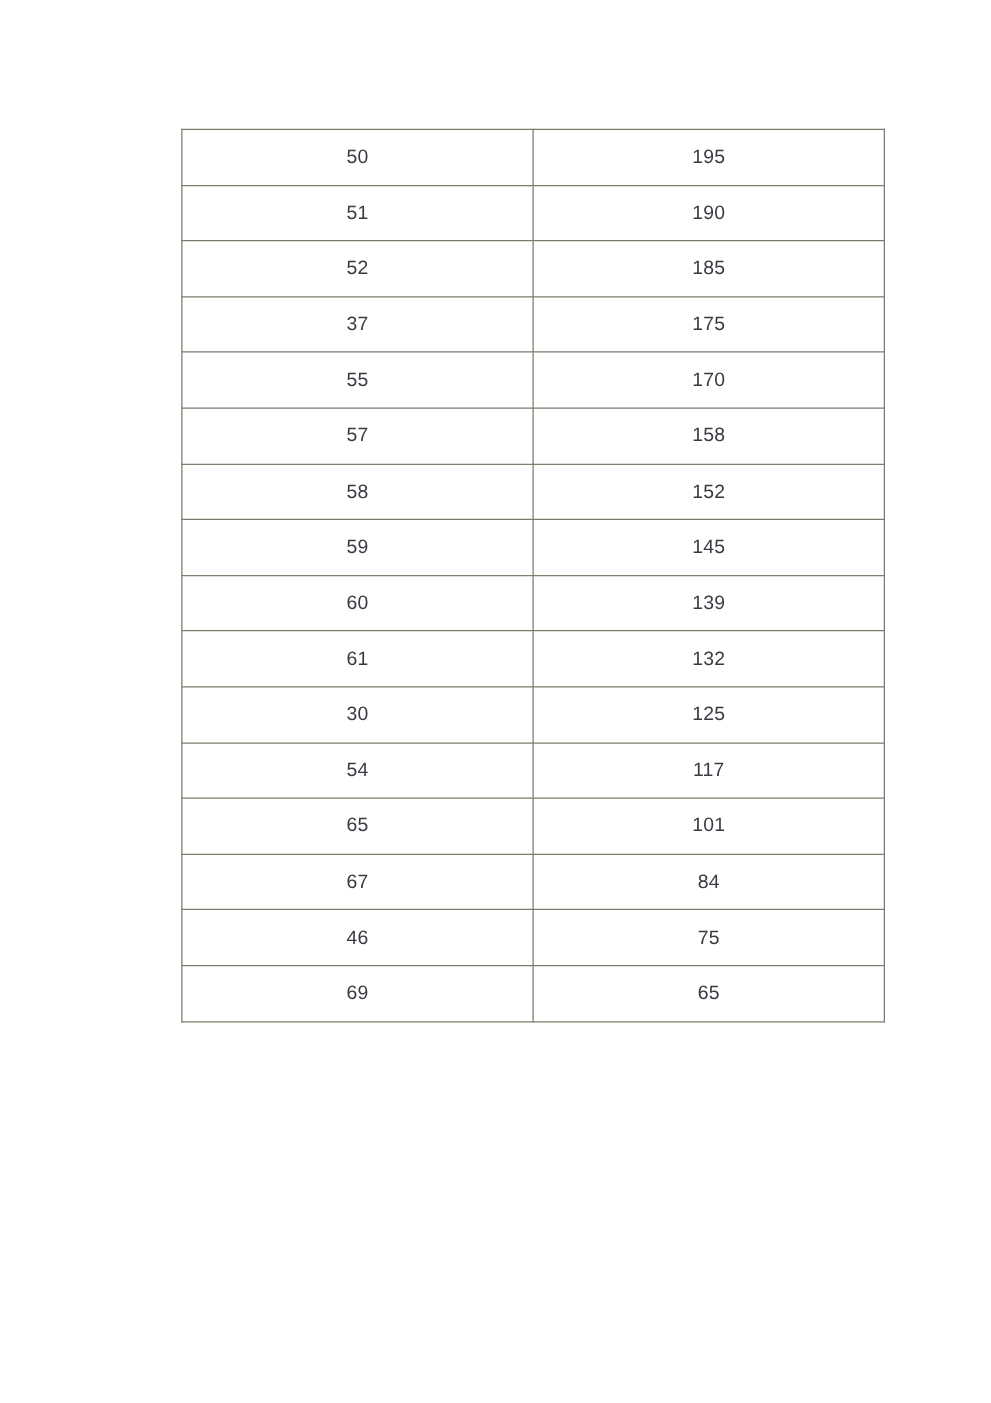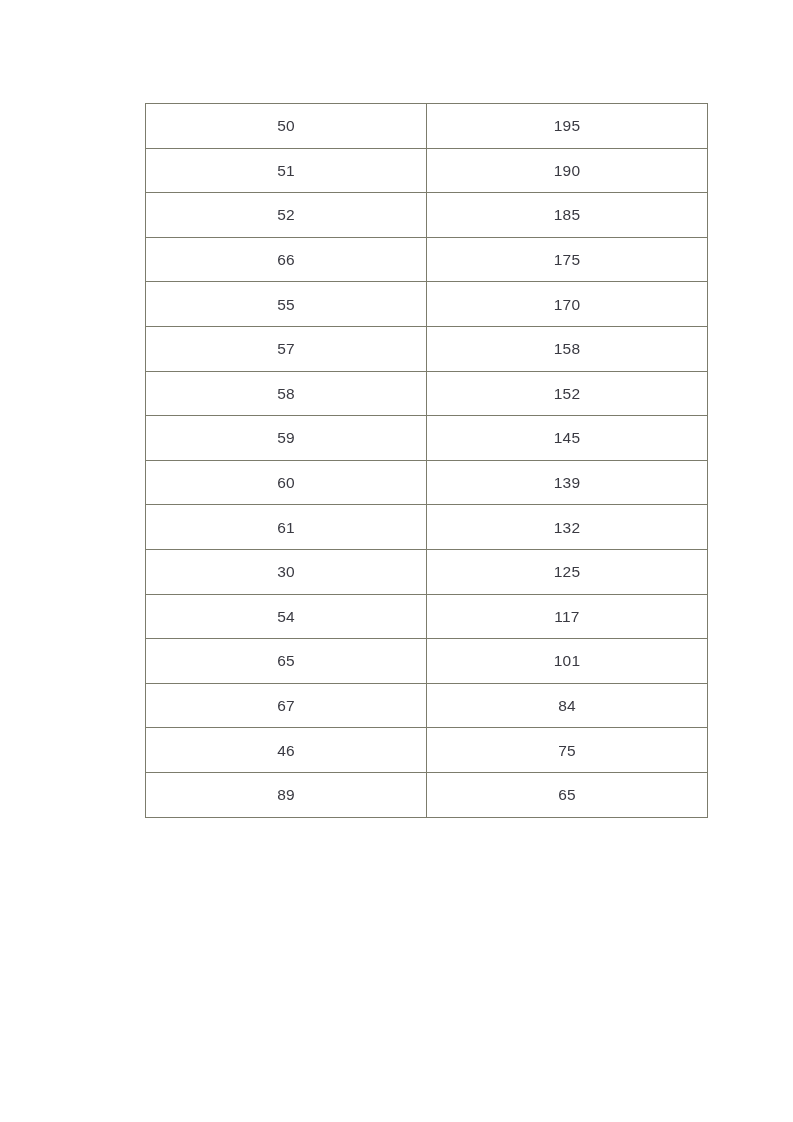--- a/index.html
+++ b/index.html
@@ -71,21 +71,21 @@
         </tr>
         <tr>
           <td class="cell-key">51</td>
           <td class="cell-value">190</td>
         </tr>
         <tr>
           <td class="cell-key">52</td>
           <td class="cell-value">185</td>
         </tr>
         <tr>
-          <td class="cell-key">66</td>
+          <td class="cell-key">37</td>
           <td class="cell-value">175</td>
         </tr>
         <tr>
           <td class="cell-key">55</td>
           <td class="cell-value">170</td>
         </tr>
         <tr>
           <td class="cell-key">57</td>
           <td class="cell-value">158</td>
         </tr>
@@ -119,18 +119,18 @@
         </tr>
         <tr>
           <td class="cell-key">67</td>
           <td class="cell-value">84</td>
         </tr>
         <tr>
           <td class="cell-key">46</td>
           <td class="cell-value">75</td>
         </tr>
         <tr>
-          <td class="cell-key">89</td>
+          <td class="cell-key">69</td>
           <td class="cell-value">65</td>
         </tr>
       </tbody>
   </table>
 </div>
 
 </body></html>

